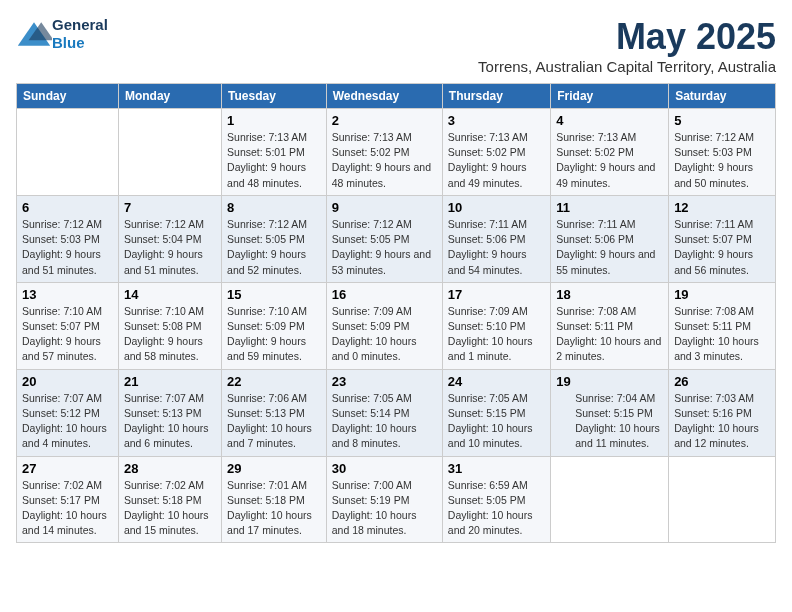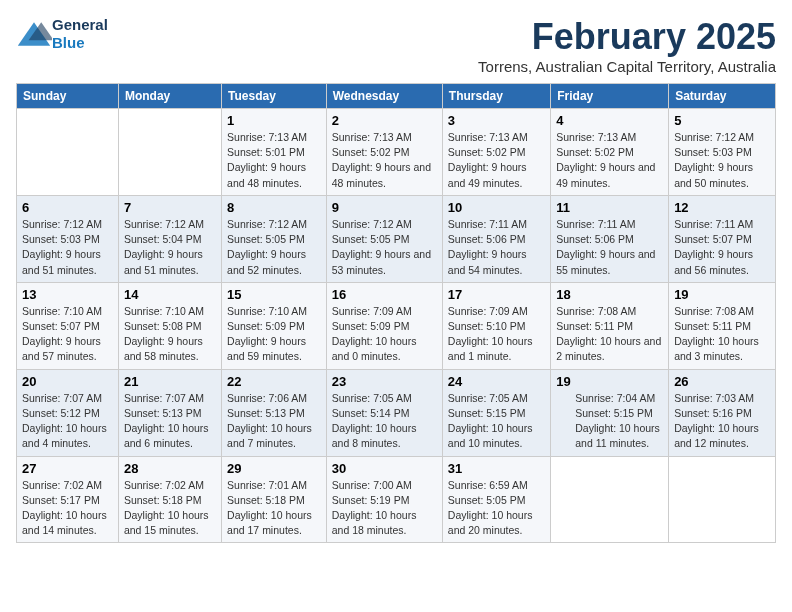--- a/index.html
+++ b/index.html
@@ -84,21 +84,21 @@
     <svg class="logo-icon" viewBox="0 0 40 30" xmlns="http://www.w3.org/2000/svg">
       <polygon points="20,2 38,28 2,28" fill="#1a7abf" opacity="0.85"></polygon>
       <polygon points="28,2 42,22 14,22" fill="#1a3a5c" opacity="0.6"></polygon>
     </svg>
     <div>
       <div style="font-size:15px;font-weight:bold;color:#1a3a5c;line-height:1.2;">General</div>
       <div style="font-size:15px;font-weight:bold;color:#1a7abf;line-height:1.2;">Blue</div>
     </div>
   </div>
   <div class="title-area">
-    <div class="month-title">February 2025</div>
+    <div class="month-title">May 2025</div>
     <div class="location-title">Torrens, Australian Capital Territory, Australia</div>
   </div>
 </div>
 
 <table>
   <thead>
     <tr>
     <th>Sunday</th>
         <th>Monday</th>
         <th>Tuesday</th>

